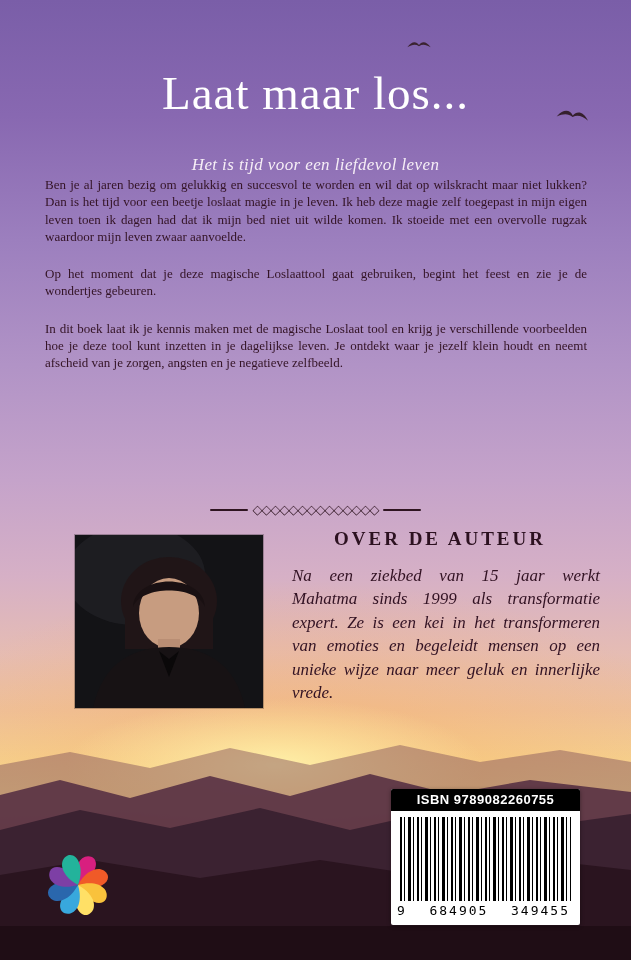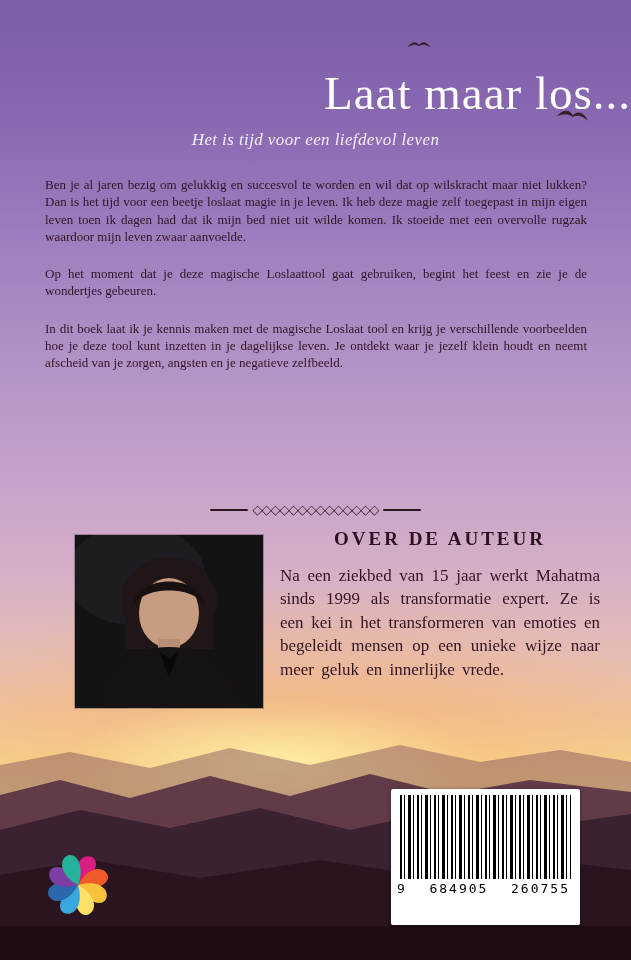--- a/index.html
+++ b/index.html
@@ -13,26 +13,26 @@
       radial-gradient(ellipse 300px 95px at 275px 765px, rgba(255,242,170,0.95), rgba(255,230,140,0) 70%),
       radial-gradient(ellipse 520px 220px at 300px 745px, rgba(250,175,95,0.45), rgba(250,175,95,0) 75%),
       linear-gradient(180deg,
         #7a5ea8 0%, #8868b1 12%, #9c7fbe 25%, #b193c6 38%,
         #c5a3ca 50%, #d6b0c6 60%, #e5bcb4 68%, #eec09a 74%,
         #f5cf8e 79%, #f9dd8f 83%, #eec079 87%, #d89b5f 91%,
         #b5764d 95%, #8a5540 100%);
   }
   .title{
     position:absolute;top:66px;left:0;width:100%;
-    margin:0;text-align:right;
+    margin:0;text-align:center;
     font-size:47px;font-weight:400;letter-spacing:1px;
     color:#ffffff;
   }
   .subtitle{
-    position:absolute;top:130px;left:0;width:100%;
+    position:absolute;top:155px;left:0;width:100%;
     text-align:center;font-style:italic;
     font-size:17px;color:#f6eef6;letter-spacing:0.4px;
   }
   .body-copy{
     position:absolute;top:176px;left:45px;width:542px;
     color:#331325;font-size:13px;line-height:1.33;
     text-align:justify;
   }
   .body-copy p{margin:0 0 20px 0;}
   .divider{
@@ -49,22 +49,22 @@
   .photo svg{display:block;}
   .author-col{
     position:absolute;top:528px;left:280px;width:320px;
     color:#321223;
   }
   .author-heading{
     text-align:center;font-weight:bold;font-size:19px;
     letter-spacing:3px;color:#2c1120;
   }
   .author-bio{
-    margin:14px 0 0 0;font-size:17px;line-height:1.38;
-    text-align:justify;word-spacing:3px;
+    margin:14px 0 0 12px;font-size:17px;line-height:1.38;
+    text-align:justify;word-spacing:3px;font-style:italic;
   }
   .mountains{position:absolute;left:0;bottom:0;width:631px;height:250px;}
   .barcode{
     position:absolute;left:391px;top:789px;width:189px;height:136px;
     background:#ffffff;border-radius:2px;overflow:hidden;
     box-shadow:0 1px 4px rgba(0,0,0,0.4);
     font-family:"Liberation Sans", sans-serif;
   }
   .barcode .isbn{
     height:22px;line-height:22px;background:#000000;color:#ffffff;
@@ -138,25 +138,26 @@
 
   <svg class="mountains" viewBox="0 0 631 250" preserveAspectRatio="none">
     <path d="M0,55 L70,42 L150,58 L230,38 L310,55 L400,35 L480,52 L560,40 L631,52 L631,250 L0,250 Z" fill="#8a5a5e" opacity="0.5"></path>
     <path d="M0,85 L60,70 L130,88 L210,66 L290,86 L370,64 L450,84 L530,70 L631,82 L631,250 L0,250 Z" fill="#5a3344" opacity="0.92"></path>
     <path d="M0,120 L80,100 L170,118 L260,98 L350,120 L440,100 L530,118 L631,104 L631,250 L0,250 Z" fill="#3b2231"></path>
     <path d="M0,165 L90,150 L200,168 L320,150 L440,168 L560,152 L631,160 L631,250 L0,250 Z" fill="#2a141f"></path>
     <rect x="0" y="216" width="631" height="34" fill="#1f0d15"></rect>
   </svg>
 
   <div class="barcode">
+    <div class="isbn">ISBN 9789082260755</div>
     <div class="bars"></div>
     <div class="digits">
       <span>9</span>
       <span>684905</span>
-      <span>260755</span>
+      <span>349455</span>
     </div>
   </div>
 
   <svg class="logo" viewBox="0 0 84 84">
     <g>
       <g transform="rotate(0,42,42)">
           <path d="M42,42 C36,22 46,10 56,14 C64,18 60,34 42,42 Z" fill="#d81f7f"></path>
         </g>
       <g transform="rotate(45,42,42)">
           <path d="M42,42 C36,22 46,10 56,14 C64,18 60,34 42,42 Z" fill="#f05a28"></path>

